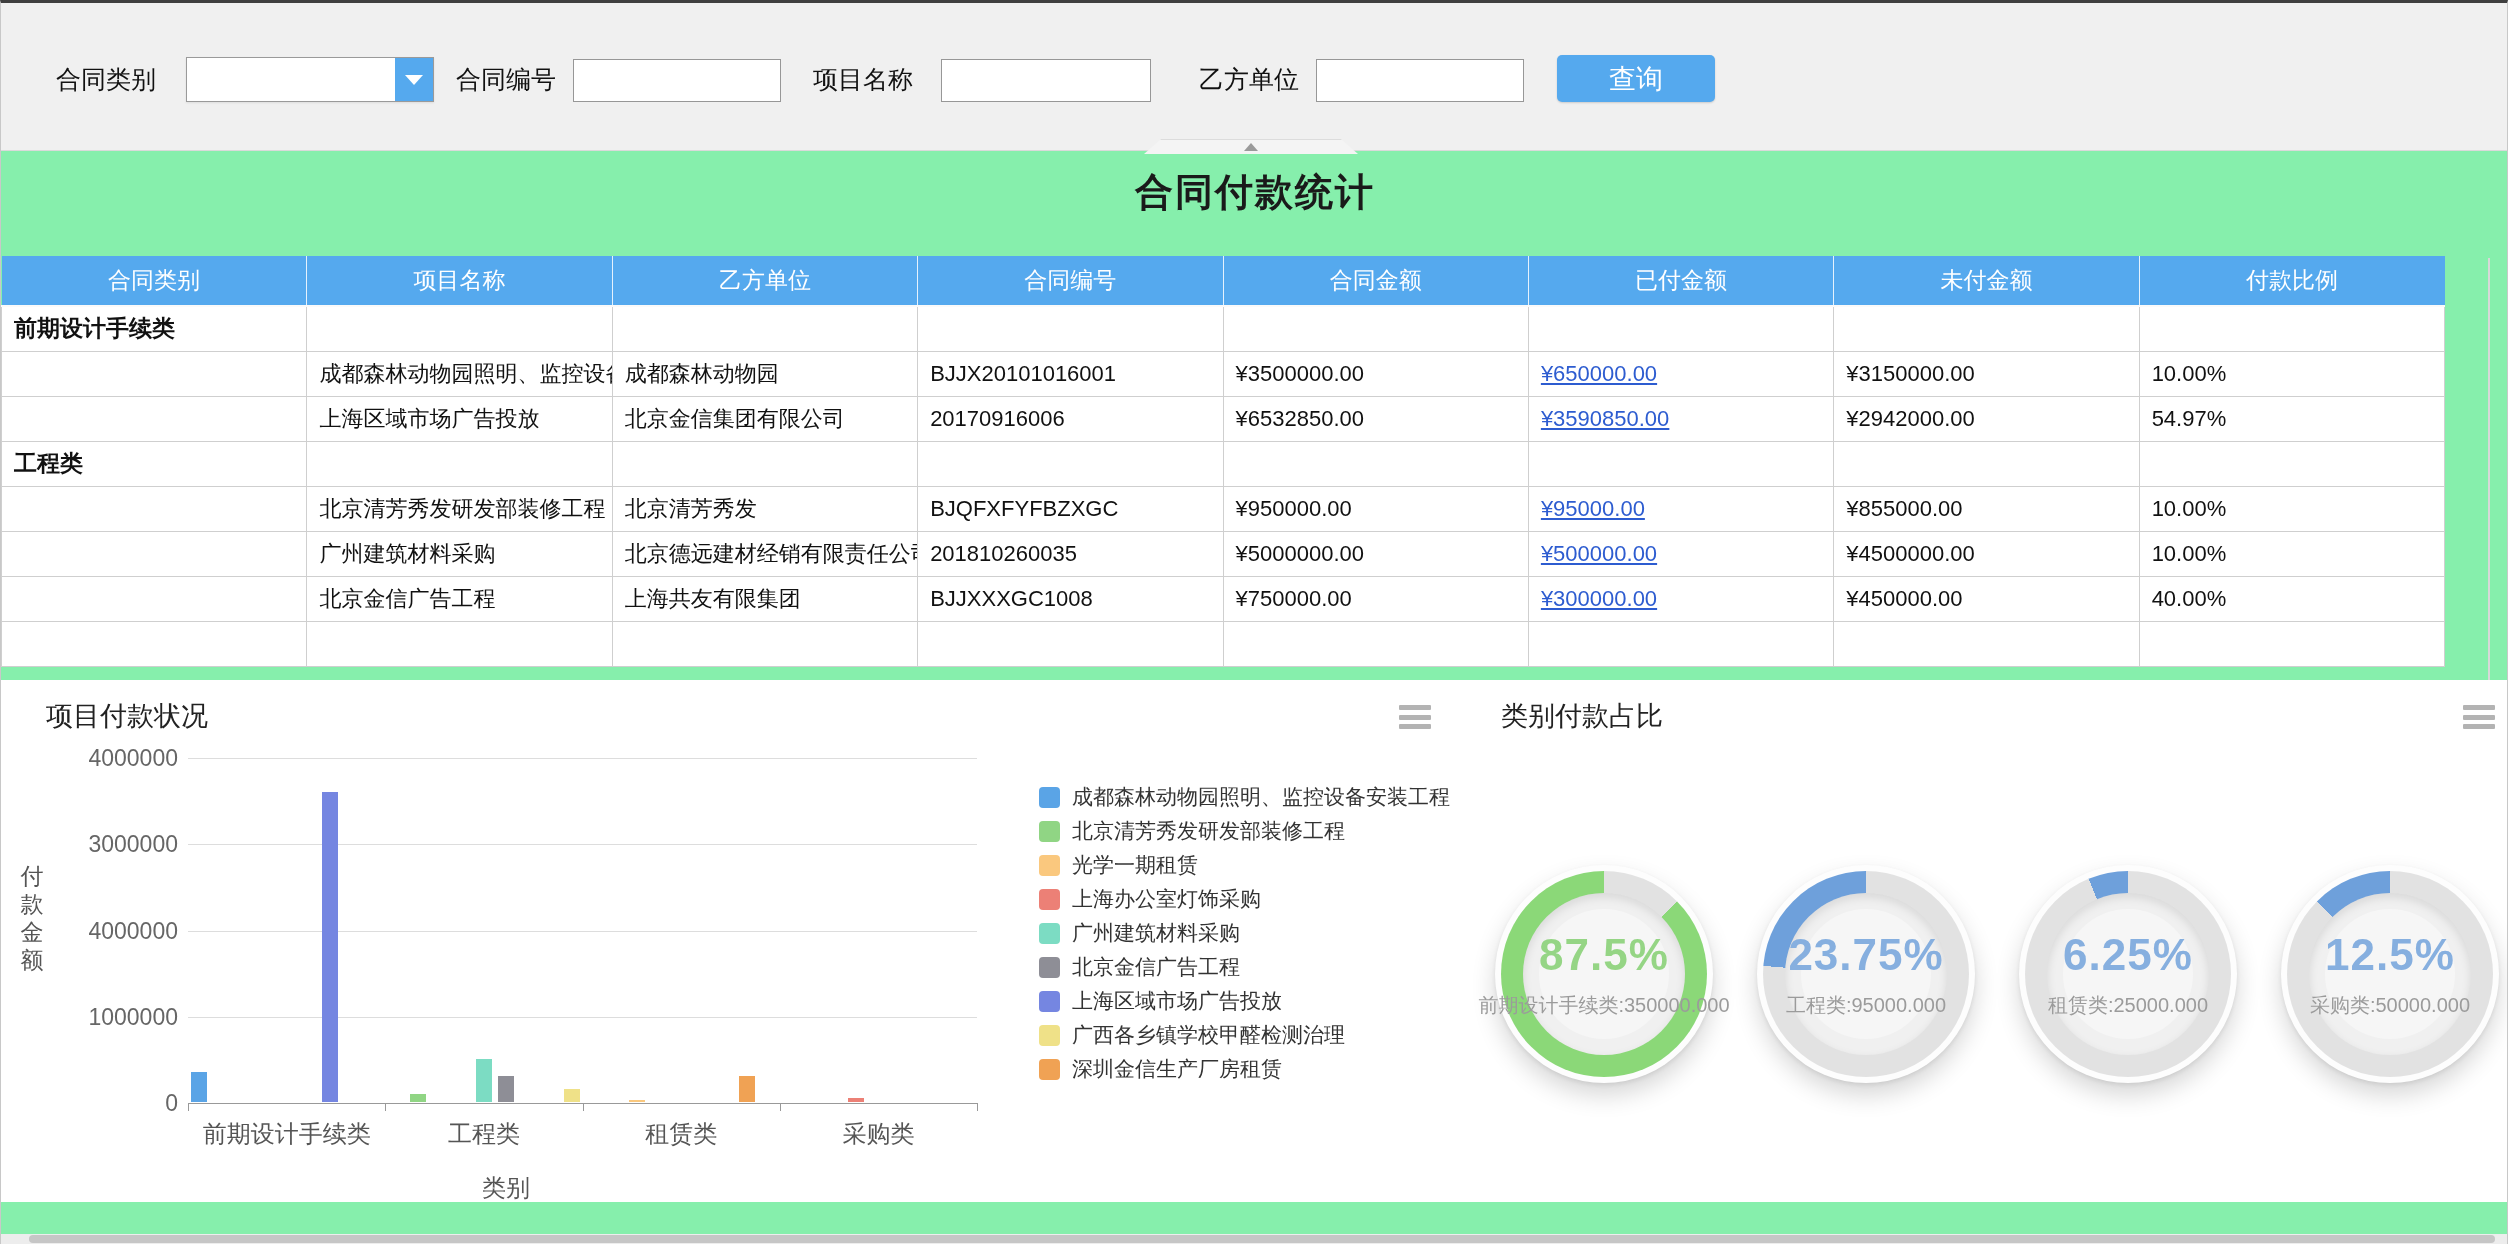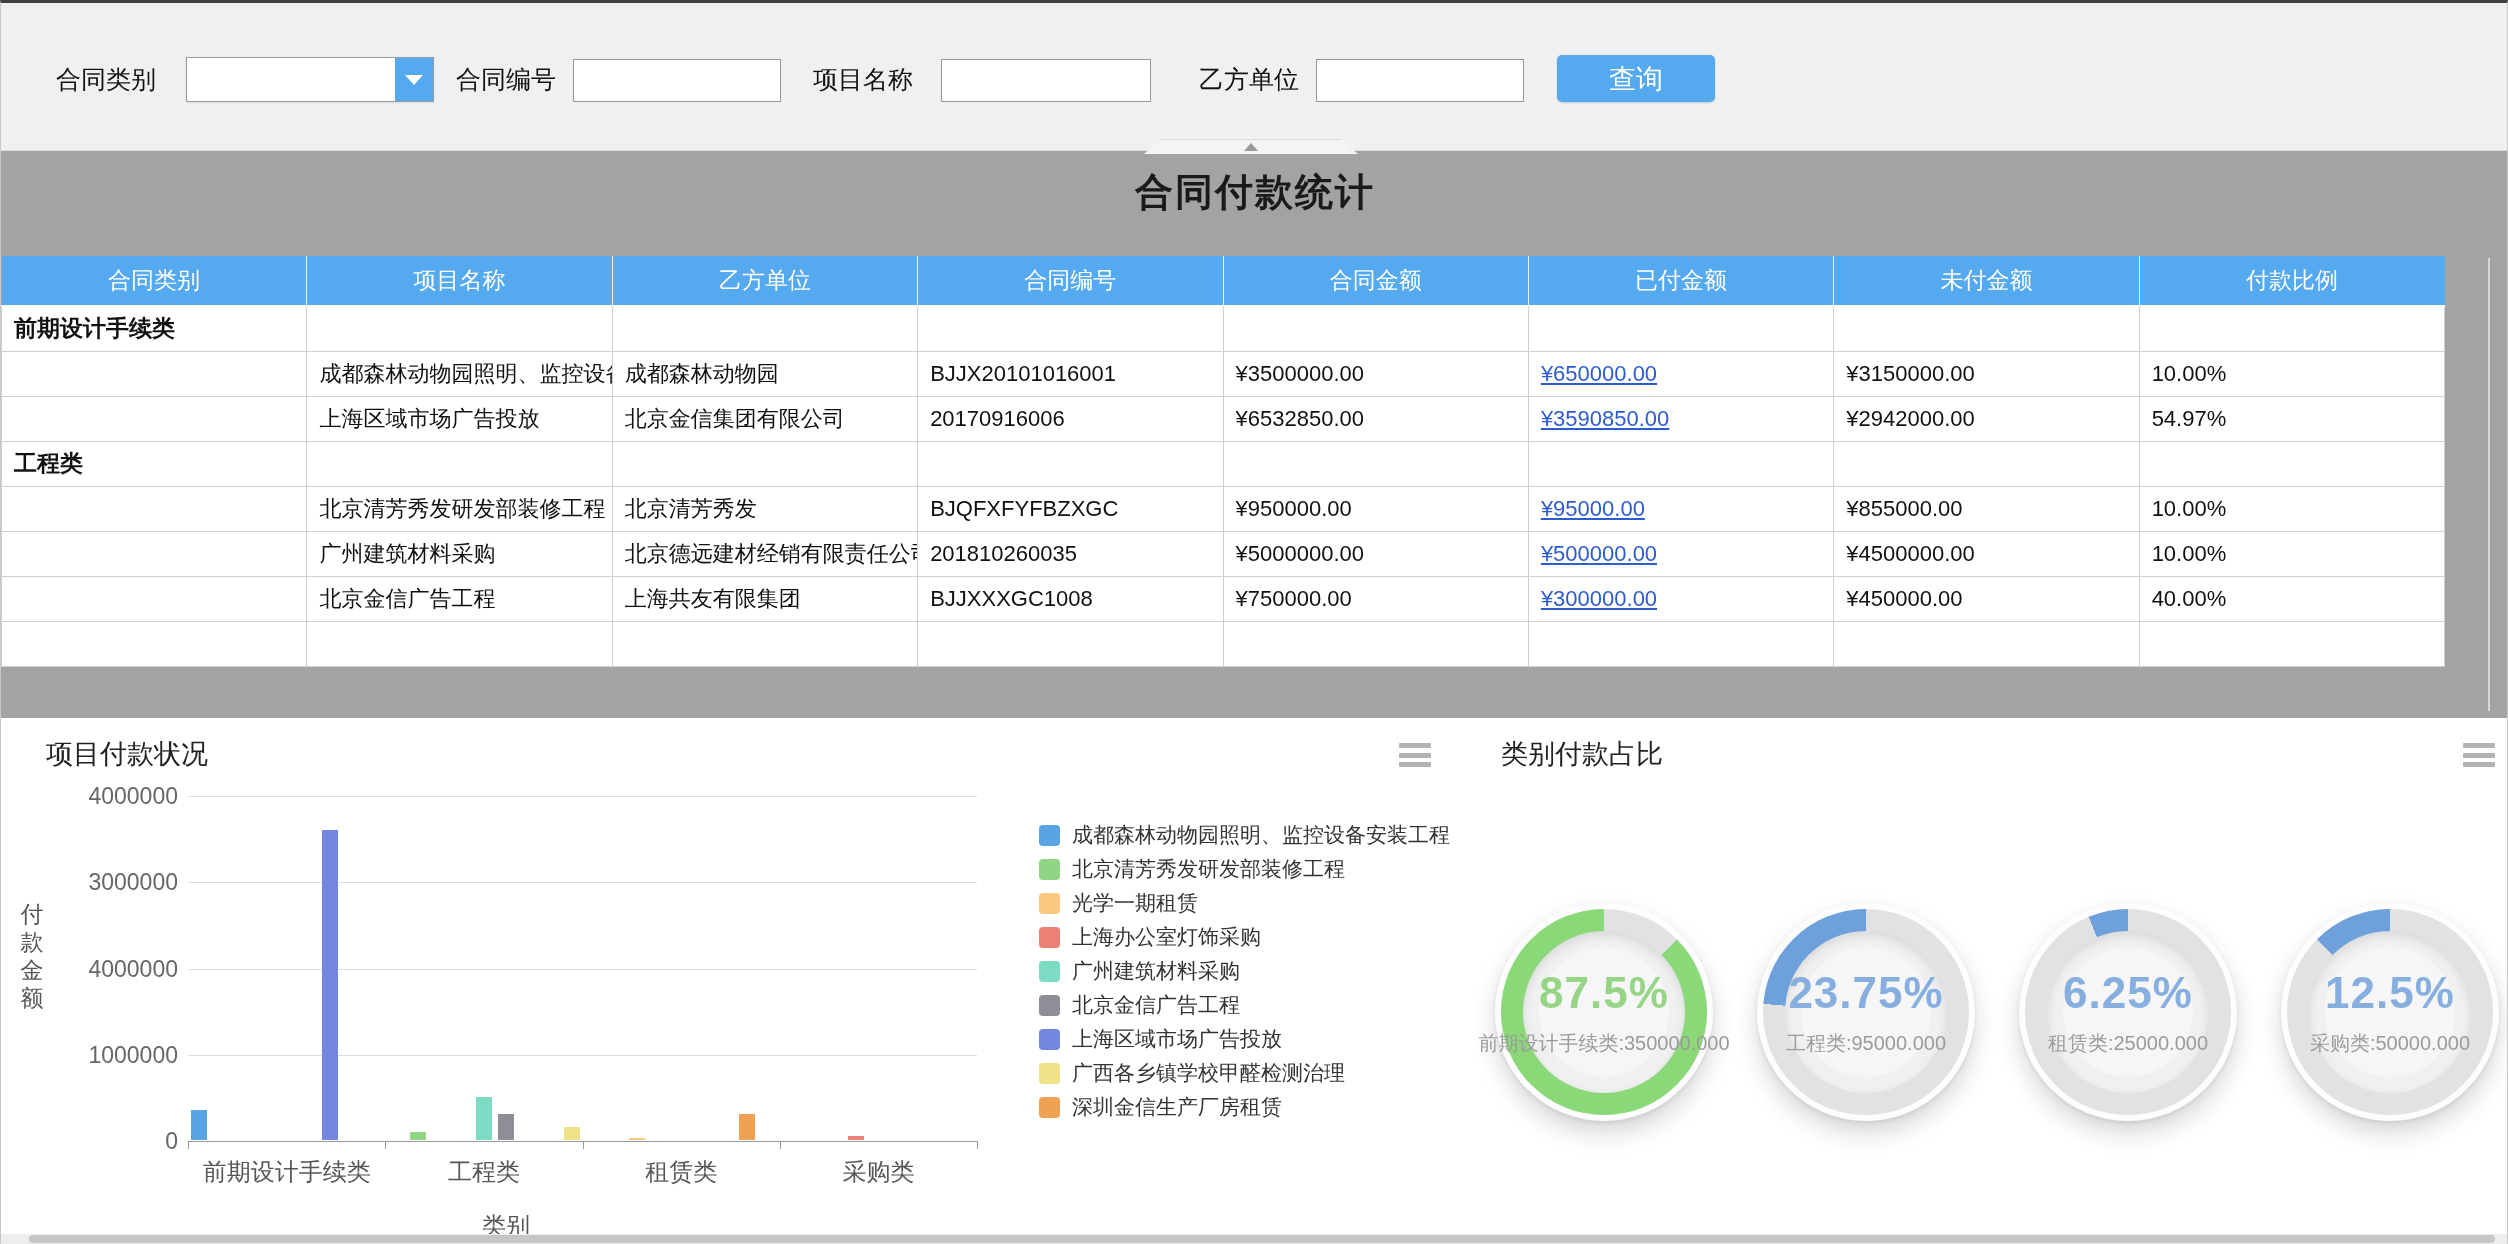--- a/index.html
+++ b/index.html
@@ -1,17 +1,17 @@
 <!DOCTYPE html>
 <html><head>
 <meta charset="utf-8">
 <style>
   * { margin:0; padding:0; box-sizing:border-box; }
   body { background:#888; font-family:"Liberation Sans","DejaVu Sans",sans-serif; }
-  .page { position:relative; width:2508px; height:1244px; background:#a3a3a3; overflow:hidden;
+  .page { position:relative; width:2508px; height:1244px; background:#86efac; overflow:hidden;
           border-top:3px solid #3f3f3f; border-left:1px solid #c8c8c8; border-right:1px solid #c8c8c8; }
 
   
   .filter-bar { position:absolute; left:0; top:0; width:2508px; height:148px;
                 background:#f0f0f0; border-bottom:1px solid #dadada; }
   .f-label { position:absolute; top:60px; font-size:25px; color:#111; white-space:nowrap; }
   .f-input { position:absolute; top:56px; height:43px; background:#fff; border:1px solid #979797;
              font-size:22px; padding:0 8px; color:#222; }
   .f-select { position:absolute; left:185px; top:54px; width:248px; height:45px; background:#fff;
               border:1px solid #9a9a9a; box-shadow:0 1px 2px rgba(0,0,0,.08); }
@@ -43,21 +43,21 @@
   table.grid td { height:45px; font-size:22px; color:#111; border:1px solid #cfcfcf;
                   padding:0 12px; overflow:hidden; white-space:nowrap; background:#fff; }
   tr.cat-row td { font-weight:700; font-size:23px; }
   tr.subtotal td { background:#c9e5fa; border-color:#b9d7ee #c3ddf1; }
   tr.subtotal td.sub-label { font-weight:700; font-size:23px; }
   td.money { padding-left:34px; }
   a.paid-link { color:#2d5cd0; text-decoration:underline; }
   .v-scroll { position:absolute; left:2487px; top:2px; width:2px; height:453px; background:#d8d8d8; }
 
   
-  .panel { position:absolute; top:715px; height:522px; background:#fff;text-decoration:underline; }
+  .panel { position:absolute; top:677px; height:522px; background:#fff;text-decoration:underline; }
   .chart-title { position:absolute; top:18px; font-size:27px; font-weight:500; color:#222; }
   .toolbox { position:absolute; width:32px; height:24px; display:flex; flex-direction:column;
              justify-content:space-between; cursor:pointer; }
   .toolbox span { display:block; height:5px; background:#b3b3b3; border-radius:1px; }
 
   
   .left-panel { left:0; width:1470px; }
   .plot { position:absolute; left:187px; top:78px; width:789px; height:345px; }
   .gridline { position:absolute; left:0; width:100%; height:1px; background:#ddd; }
   .x-axis { position:absolute; left:0; bottom:-1px; width:100%; height:1px; background:#999; }

